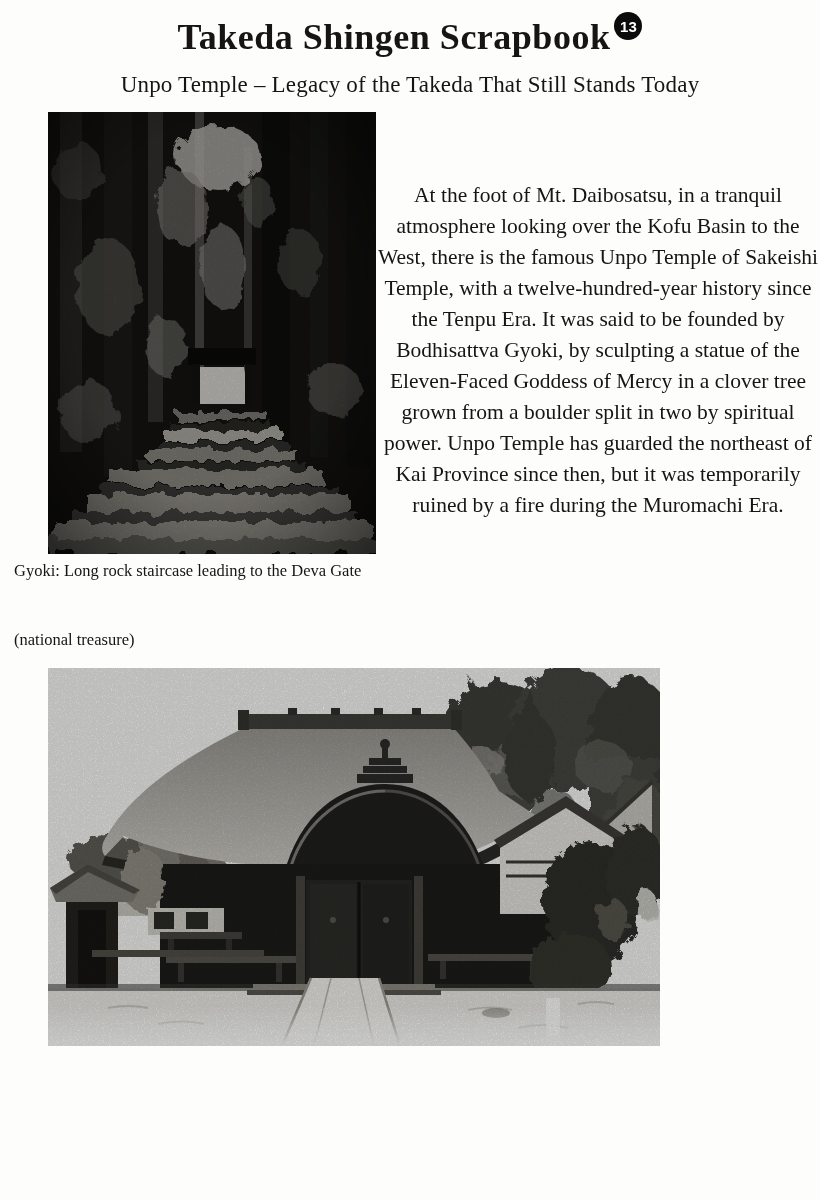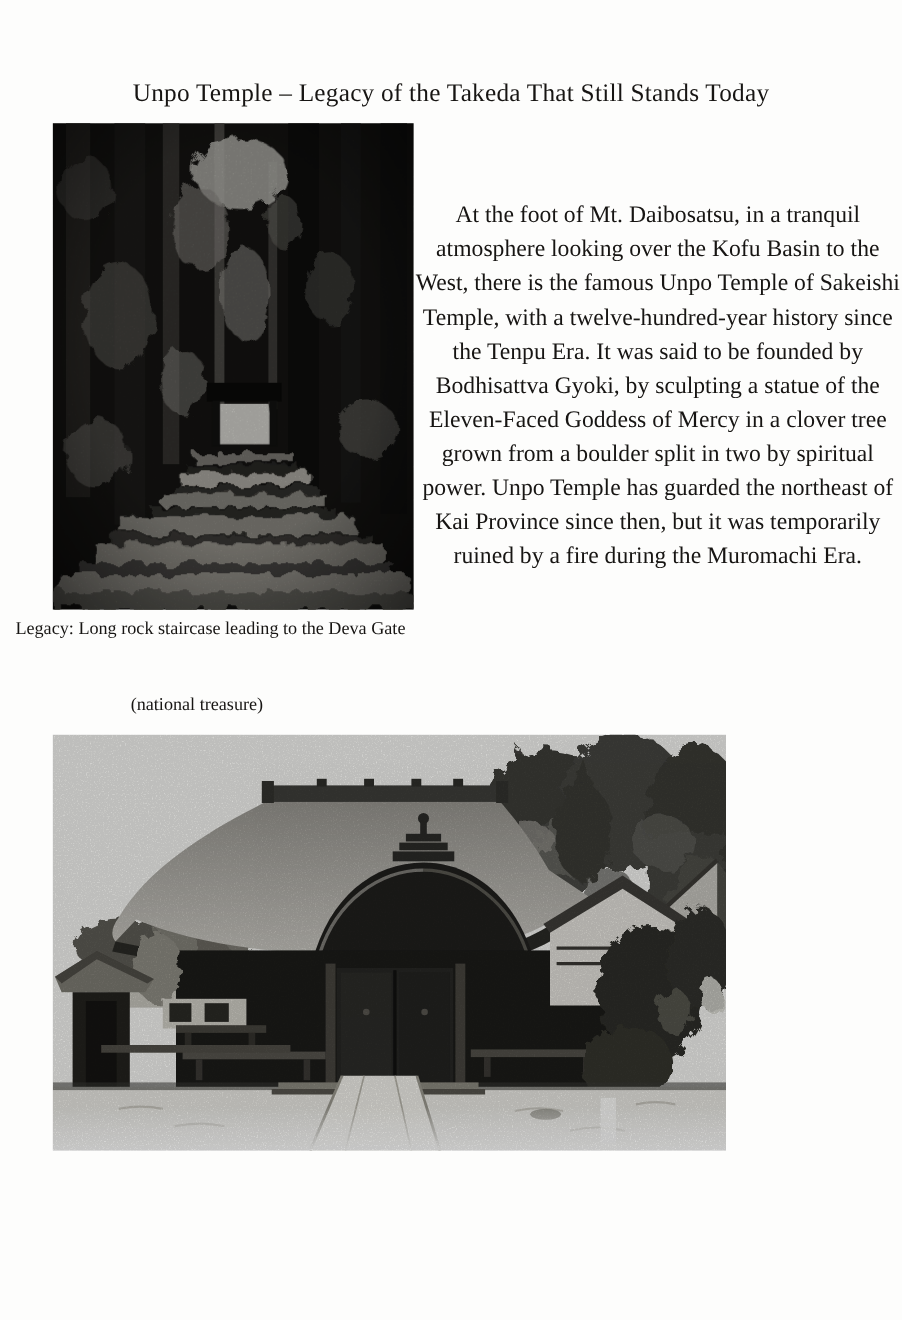--- a/index.html
+++ b/index.html
@@ -37,27 +37,31 @@
   .photo-hall{left:48px;top:668px;width:612px;height:378px;}
   .body-paragraph{
     position:absolute;left:374px;top:176px;width:440px;
     margin:4px;
     font-size:21.5px;line-height:31px;
     text-align:center;
   }
   .caption{position:absolute;margin:0;font-size:16.5px;line-height:21px;}
   .caption-above{left:14px;top:560px;width:372px;}
   .caption-below{left:14px;top:606px;width:340px;}
-  .caption-below-2{left:14px;top:629px;width:330px;text-align:center;}
+  .caption-below-2{left:14px;top:629px;width:330px;text-align:left;}
 </style>
 </head>
 <body>
 
 <div class="page">
 
+  <div class="title-row">
+    <span class="title-text">Takeda Shingen Scrapbook</span>
+    <span class="page-badge">13</span>
+  </div>
   <div class="subtitle">Unpo Temple – Legacy of the Takeda That Still Stands Today</div>
 
   <figure class="photo photo-staircase" aria-label="Long rock staircase leading to the Deva Gate">
     <svg width="328" height="442" viewBox="0 0 328 442">
       <defs>
         <filter id="grainA" x="0" y="0" width="100%" height="100%">
           <feTurbulence type="fractalNoise" baseFrequency="0.8" numOctaves="2" seed="11" stitchTiles="stitch"></feTurbulence>
           <feColorMatrix type="matrix" values="0 0 0 0 0  0 0 0 0 0  0 0 0 0 0  0.8 0.8 0.8 0 0"></feColorMatrix>
         </filter>
         <filter id="roughA" x="-25%" y="-25%" width="150%" height="150%">
@@ -114,21 +118,21 @@
         <rect x="8" y="410" width="314" height="17" fill="#a3a098"></rect>
         <rect x="0" y="427" width="328" height="15" fill="#716f69"></rect>
       </g>
       <rect x="0" y="0" width="328" height="442" fill="url(#vignA)"></rect>
       <rect x="0" y="0" width="328" height="442" filter="url(#grainA)" opacity="0.28"></rect>
     </svg>
   </figure>
 
   <p class="body-paragraph">At the foot of Mt. Daibosatsu, in a tranquil atmosphere looking over the Kofu Basin to the West, there is the famous Unpo Temple of Sakeishi Temple, with a twelve-hundred-year history since the Tenpu Era. It was said to be founded by Bodhisattva Gyoki, by sculpting a statue of the Eleven-Faced Goddess of Mercy in a clover tree grown from a boulder split in two by spiritual power. Unpo Temple has guarded the northeast of Kai Province since then, but it was temporarily ruined by a fire during the Muromachi Era.</p>
 
-  <p class="caption caption-above">Legacy: Long rock staircase leading to the Deva Gate</p>
+  <p class="caption caption-above">Gyoki: Long rock staircase leading to the Deva Gate</p>
   <p class="caption caption-below-2">(national treasure)</p>
 
   <figure class="photo photo-hall" aria-label="Main Hall Reconstructed by Nobutora (national treasure)">
     <svg width="612" height="378" viewBox="0 0 612 378">
       <defs>
         <filter id="grainB" x="0" y="0" width="100%" height="100%">
           <feTurbulence type="fractalNoise" baseFrequency="0.85" numOctaves="2" seed="5" stitchTiles="stitch"></feTurbulence>
           <feColorMatrix type="matrix" values="0 0 0 0 0  0 0 0 0 0  0 0 0 0 0  0.7 0.7 0.7 0 0"></feColorMatrix>
         </filter>
         <filter id="roughB" x="-25%" y="-25%" width="150%" height="150%">

